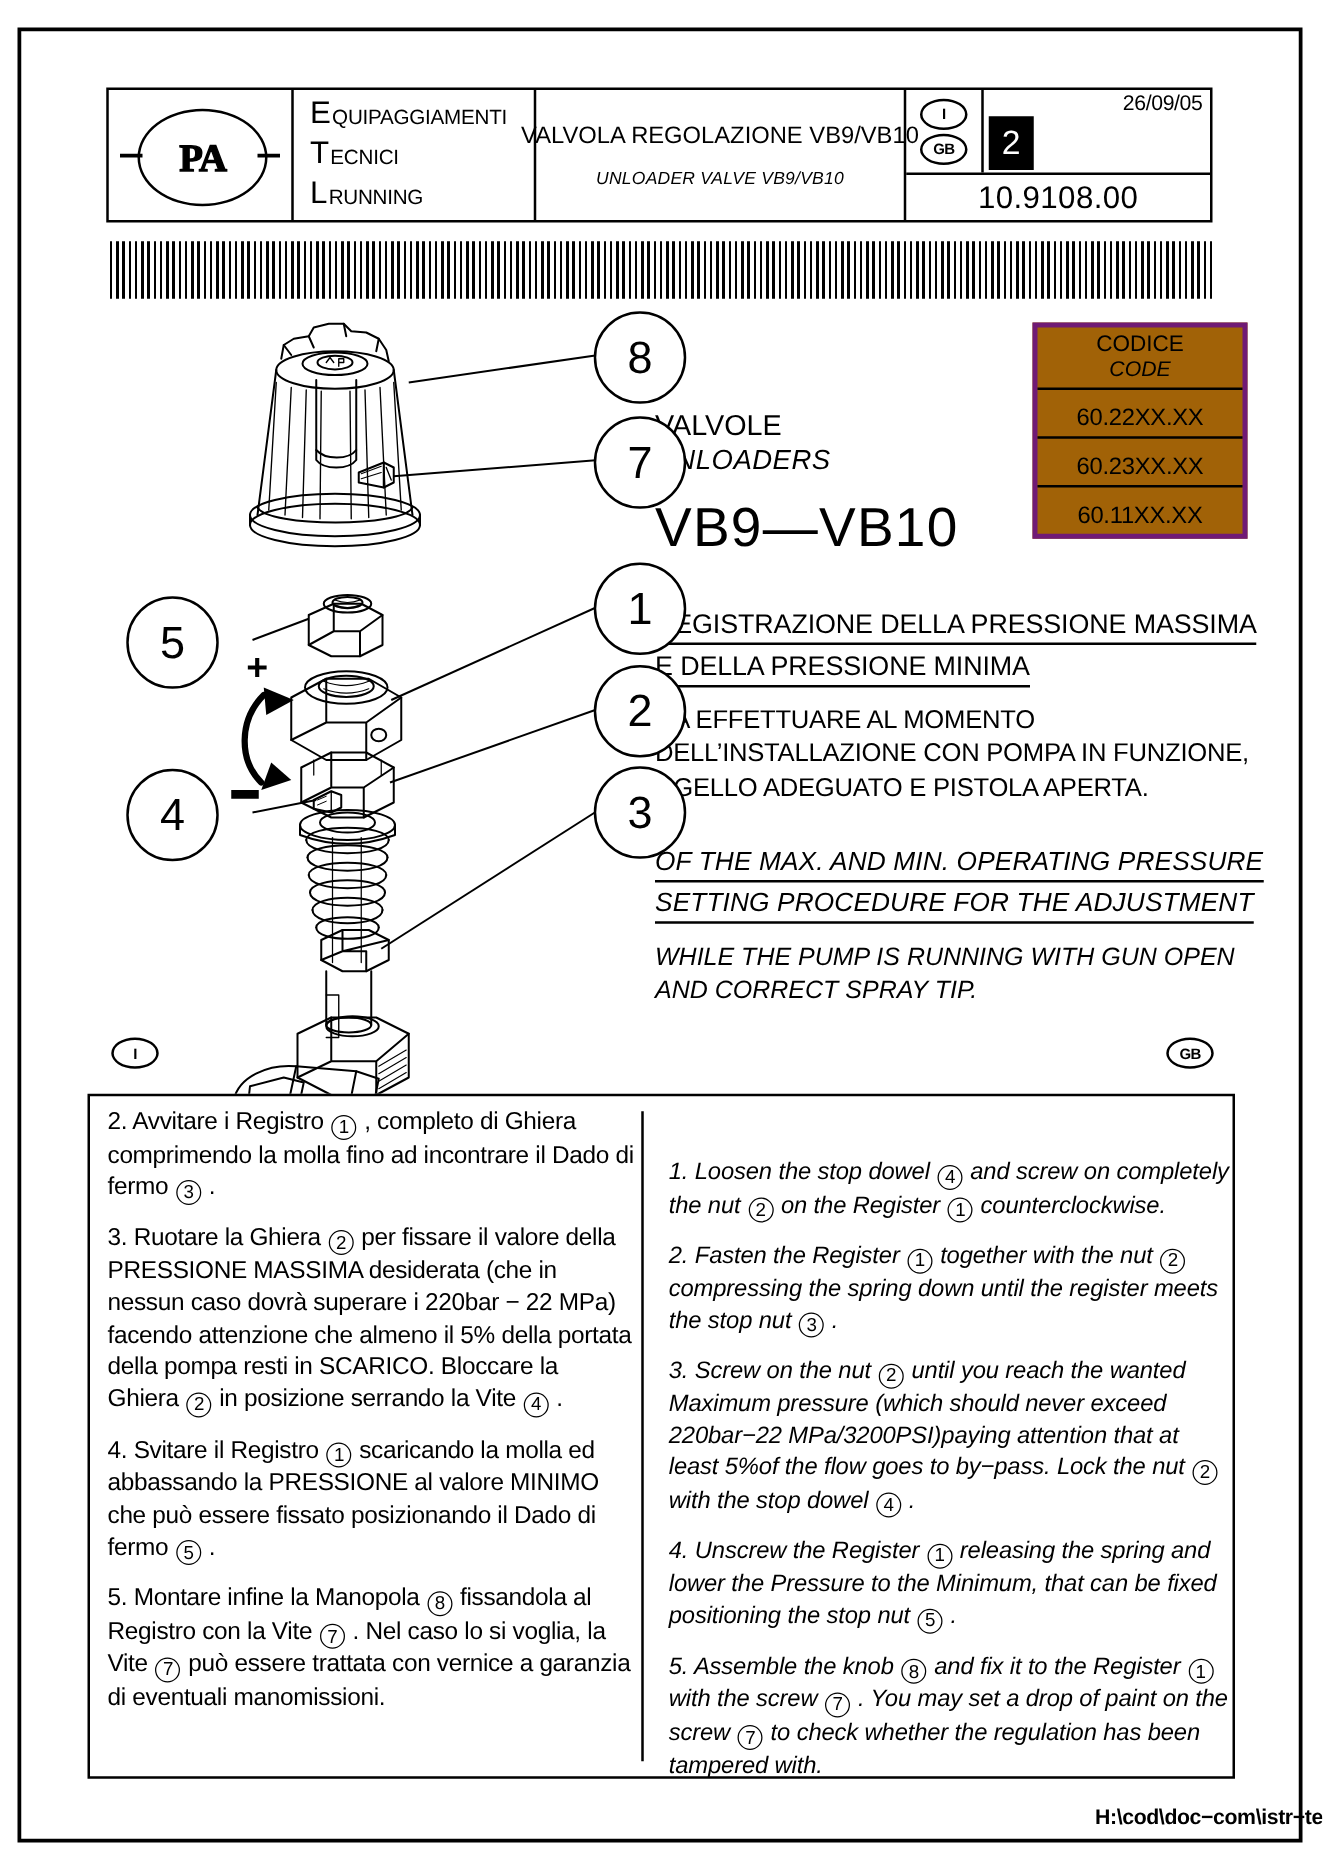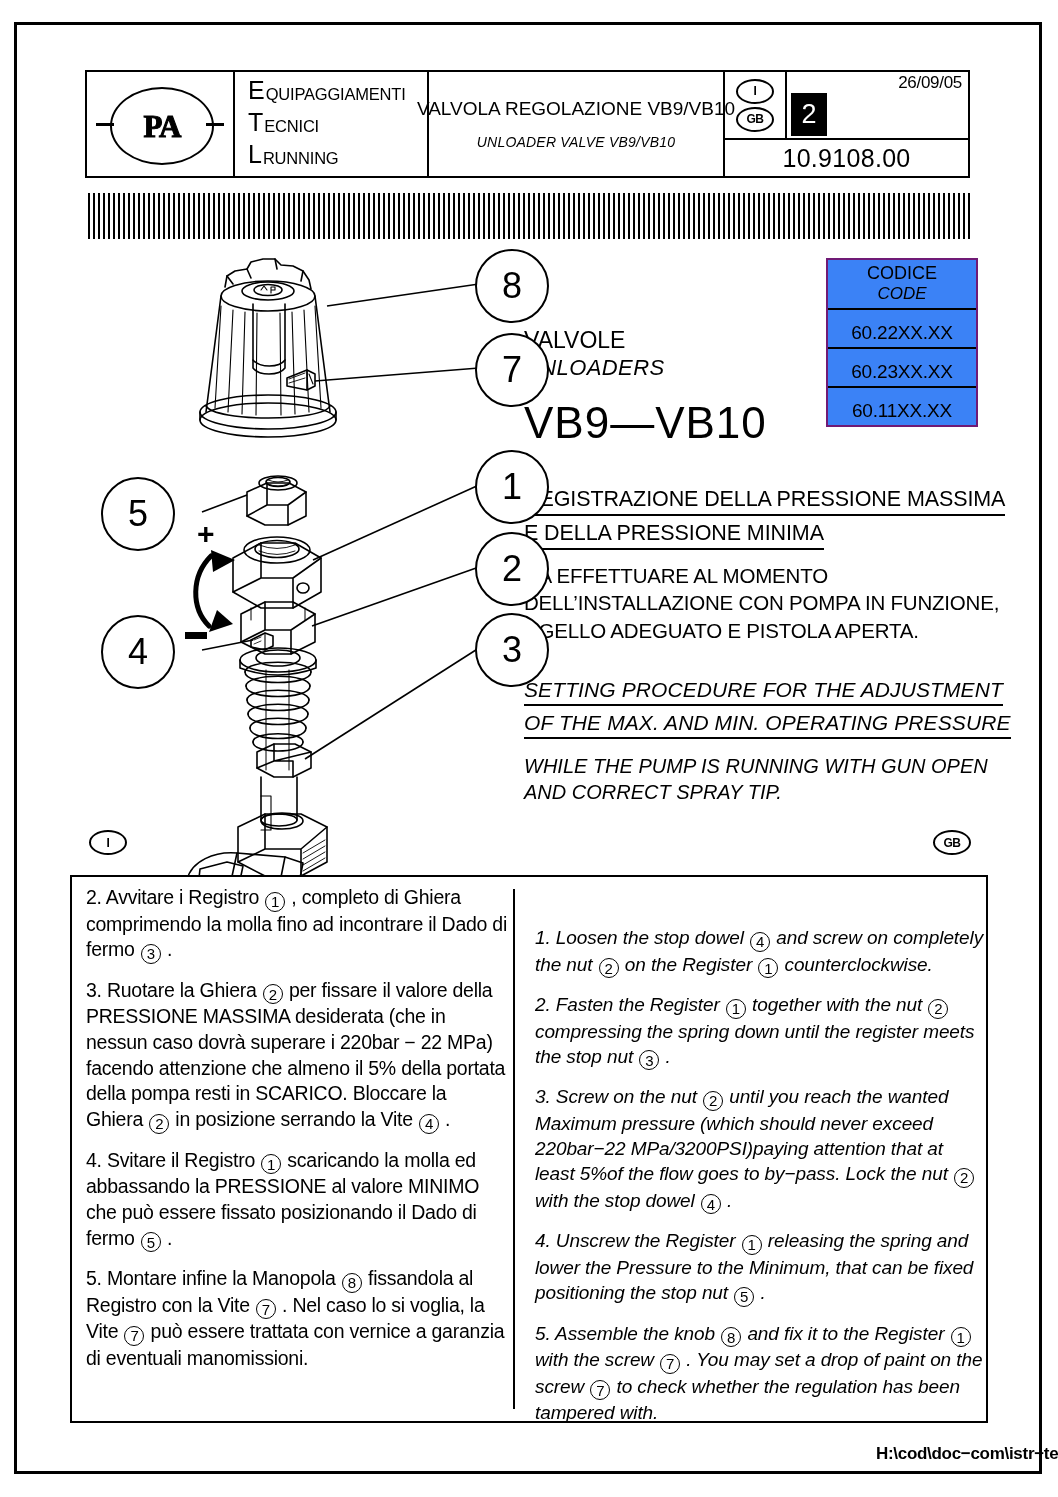--- a/index.html
+++ b/index.html
@@ -202,24 +202,24 @@
       #000 0px, #000 2px,
       #fff 2px, #fff 5px
     );
   }
 
   
   #code-table {
     position: absolute;
     left: 826px;
     top: 258px;
-    width: 152px;
-    border: 2px solid #701a75;
+    width: 172px;
+    border: 4px solid #701a75;
     box-sizing: border-box;
-    background: #3b82f6;
+    background: #a16207;
   }
   .code-head {
     border-bottom: 2px solid #000;
     text-align: center;
     padding: 3px 0 4px;
   }
   .code-head-it { font-size: 18px; line-height: 1.15; }
   .code-head-en { font-size: 17px; font-style: italic; line-height: 1.2; }
   .code-row {
     text-align: center;
@@ -474,22 +474,22 @@
   <div id="rt-unloaders">UNLOADERS</div>
   <div id="rt-model">VB9—VB10</div>
 
   <div id="rt-head-it">
     <div><span class="hd-it-line">REGISTRAZIONE DELLA PRESSIONE MASSIMA</span></div>
     <div><span class="hd-it-line">E DELLA PRESSIONE MINIMA</span></div>
   </div>
   <div id="rt-body-it">DA EFFETTUARE AL MOMENTO DELL’INSTALLAZIONE CON POMPA IN FUNZIONE, UGELLO ADEGUATO E PISTOLA APERTA.</div>
 
   <div id="rt-head-en">
+    <div><span class="hd-en-line">OF THE MAX. AND MIN. OPERATING PRESSURE</span></div>
     <div><span class="hd-en-line">SETTING PROCEDURE FOR THE ADJUSTMENT</span></div>
-    <div><span class="hd-en-line">OF THE MAX. AND MIN. OPERATING PRESSURE</span></div>
   </div>
   <div id="rt-body-en">WHILE THE PUMP IS RUNNING WITH GUN OPEN AND CORRECT SPRAY TIP.</div>
 
   <div class="corner-flag" id="flag-it-corner">I</div>
   <div class="corner-flag" id="flag-gb-corner">GB</div>
 
   <div id="drawing">
     <svg width="480" height="640" viewBox="0 0 480 640">
       <g fill="none" stroke="#000" stroke-width="1.6" stroke-linejoin="round" stroke-linecap="round">
 

